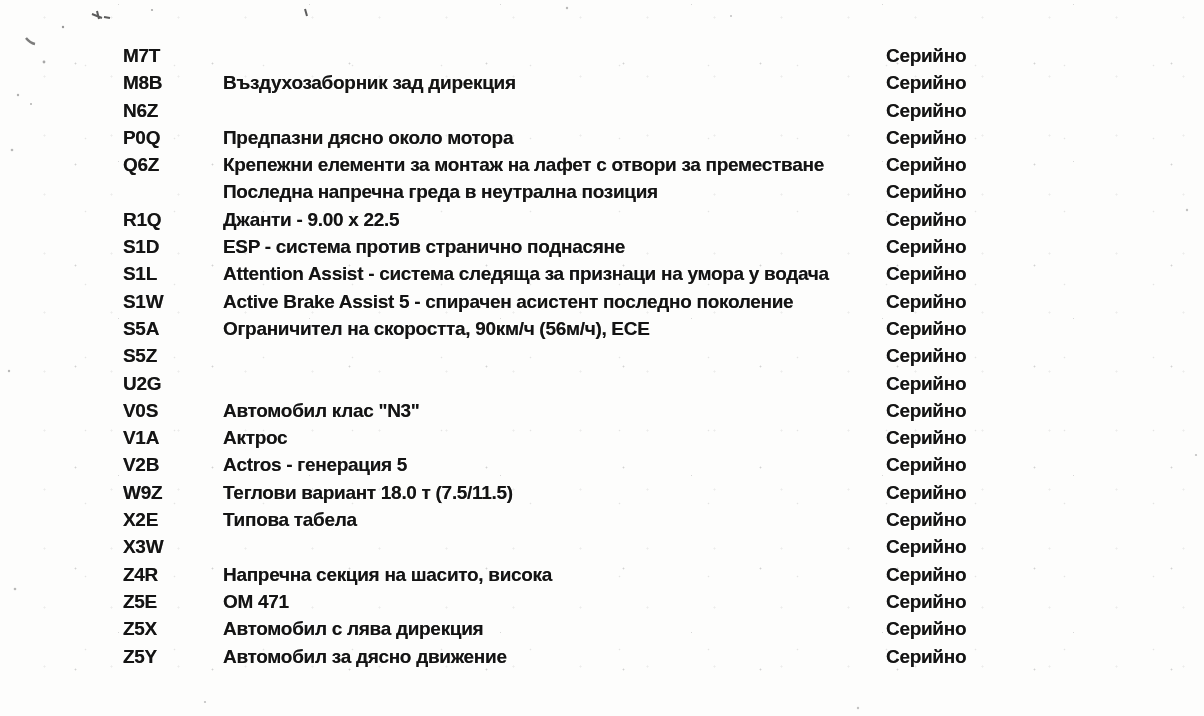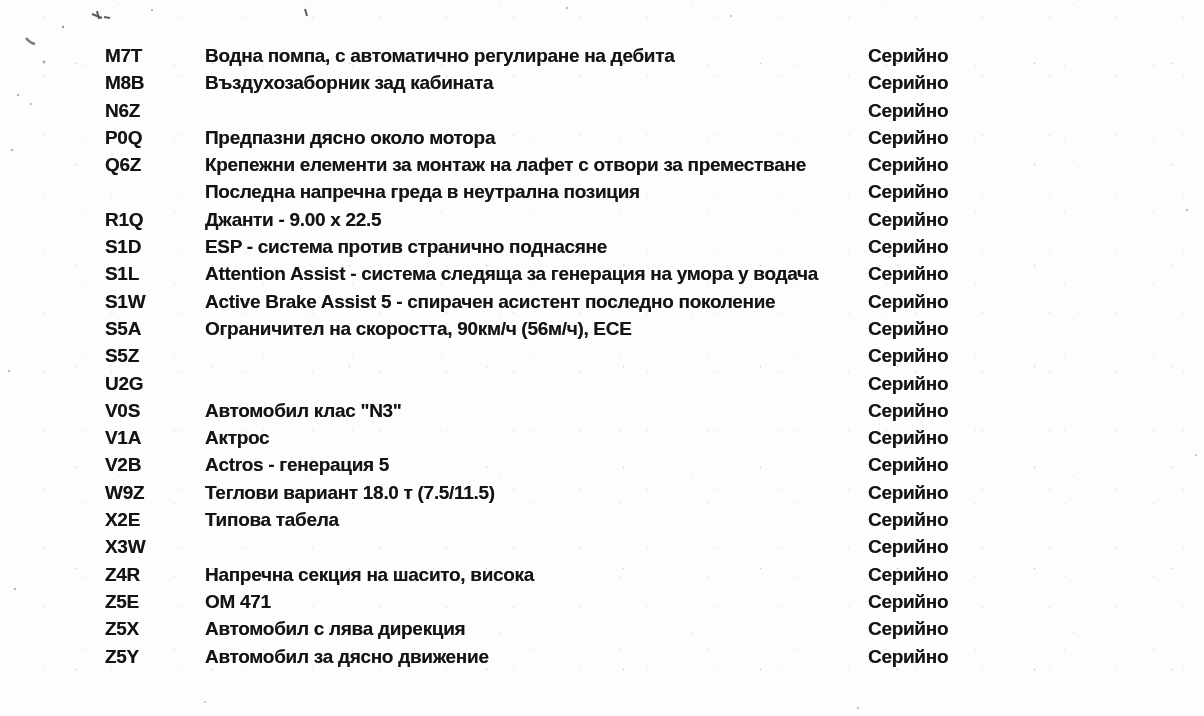--- a/index.html
+++ b/index.html
@@ -29,20 +29,21 @@
   }
   .doc {
     position: absolute;
     inset: 0;
   }
   .rows {
     position: absolute;
     top: 42px;
     left: 0;
     right: 0;
+    padding-left: 18px;
   }
   .row {
     position: relative;
     height: 27.3px;
     line-height: 27.3px;
     white-space: nowrap;
   }
   .row span {
     position: absolute;
     top: 0;
@@ -63,27 +64,26 @@
 </style>
 </head>
 <body>
 
 <div class="scan-noise"></div>
 
 <div class="doc">
   <div class="rows" id="rows">
   <div class="row">
     <span class="code">M7T</span>
-    <span class="desc">Водна помпа, с автоматично регулиране на дебита</span>
     <span class="status">Серийно</span>
   </div>
 
   <div class="row">
     <span class="code">M8B</span>
-    <span class="desc">Въздухозаборник зад кабината</span>
+    <span class="desc">Въздухозаборник зад дирекция</span>
     <span class="status">Серийно</span>
   </div>
 
   <div class="row">
     <span class="code">N6Z</span>
     <span class="status">Серийно</span>
   </div>
 
   <div class="row">
     <span class="code">P0Q</span>
@@ -110,21 +110,21 @@
   </div>
 
   <div class="row">
     <span class="code">S1D</span>
     <span class="desc">ESP - система против странично поднасяне</span>
     <span class="status">Серийно</span>
   </div>
 
   <div class="row">
     <span class="code">S1L</span>
-    <span class="desc">Attention Assist - система следяща за генерация на умора у водача</span>
+    <span class="desc">Attention Assist - система следяща за признаци на умора у водача</span>
     <span class="status">Серийно</span>
   </div>
 
   <div class="row">
     <span class="code">S1W</span>
     <span class="desc">Active Brake Assist 5 - спирачен асистент последно поколение</span>
     <span class="status">Серийно</span>
   </div>
 
   <div class="row">

